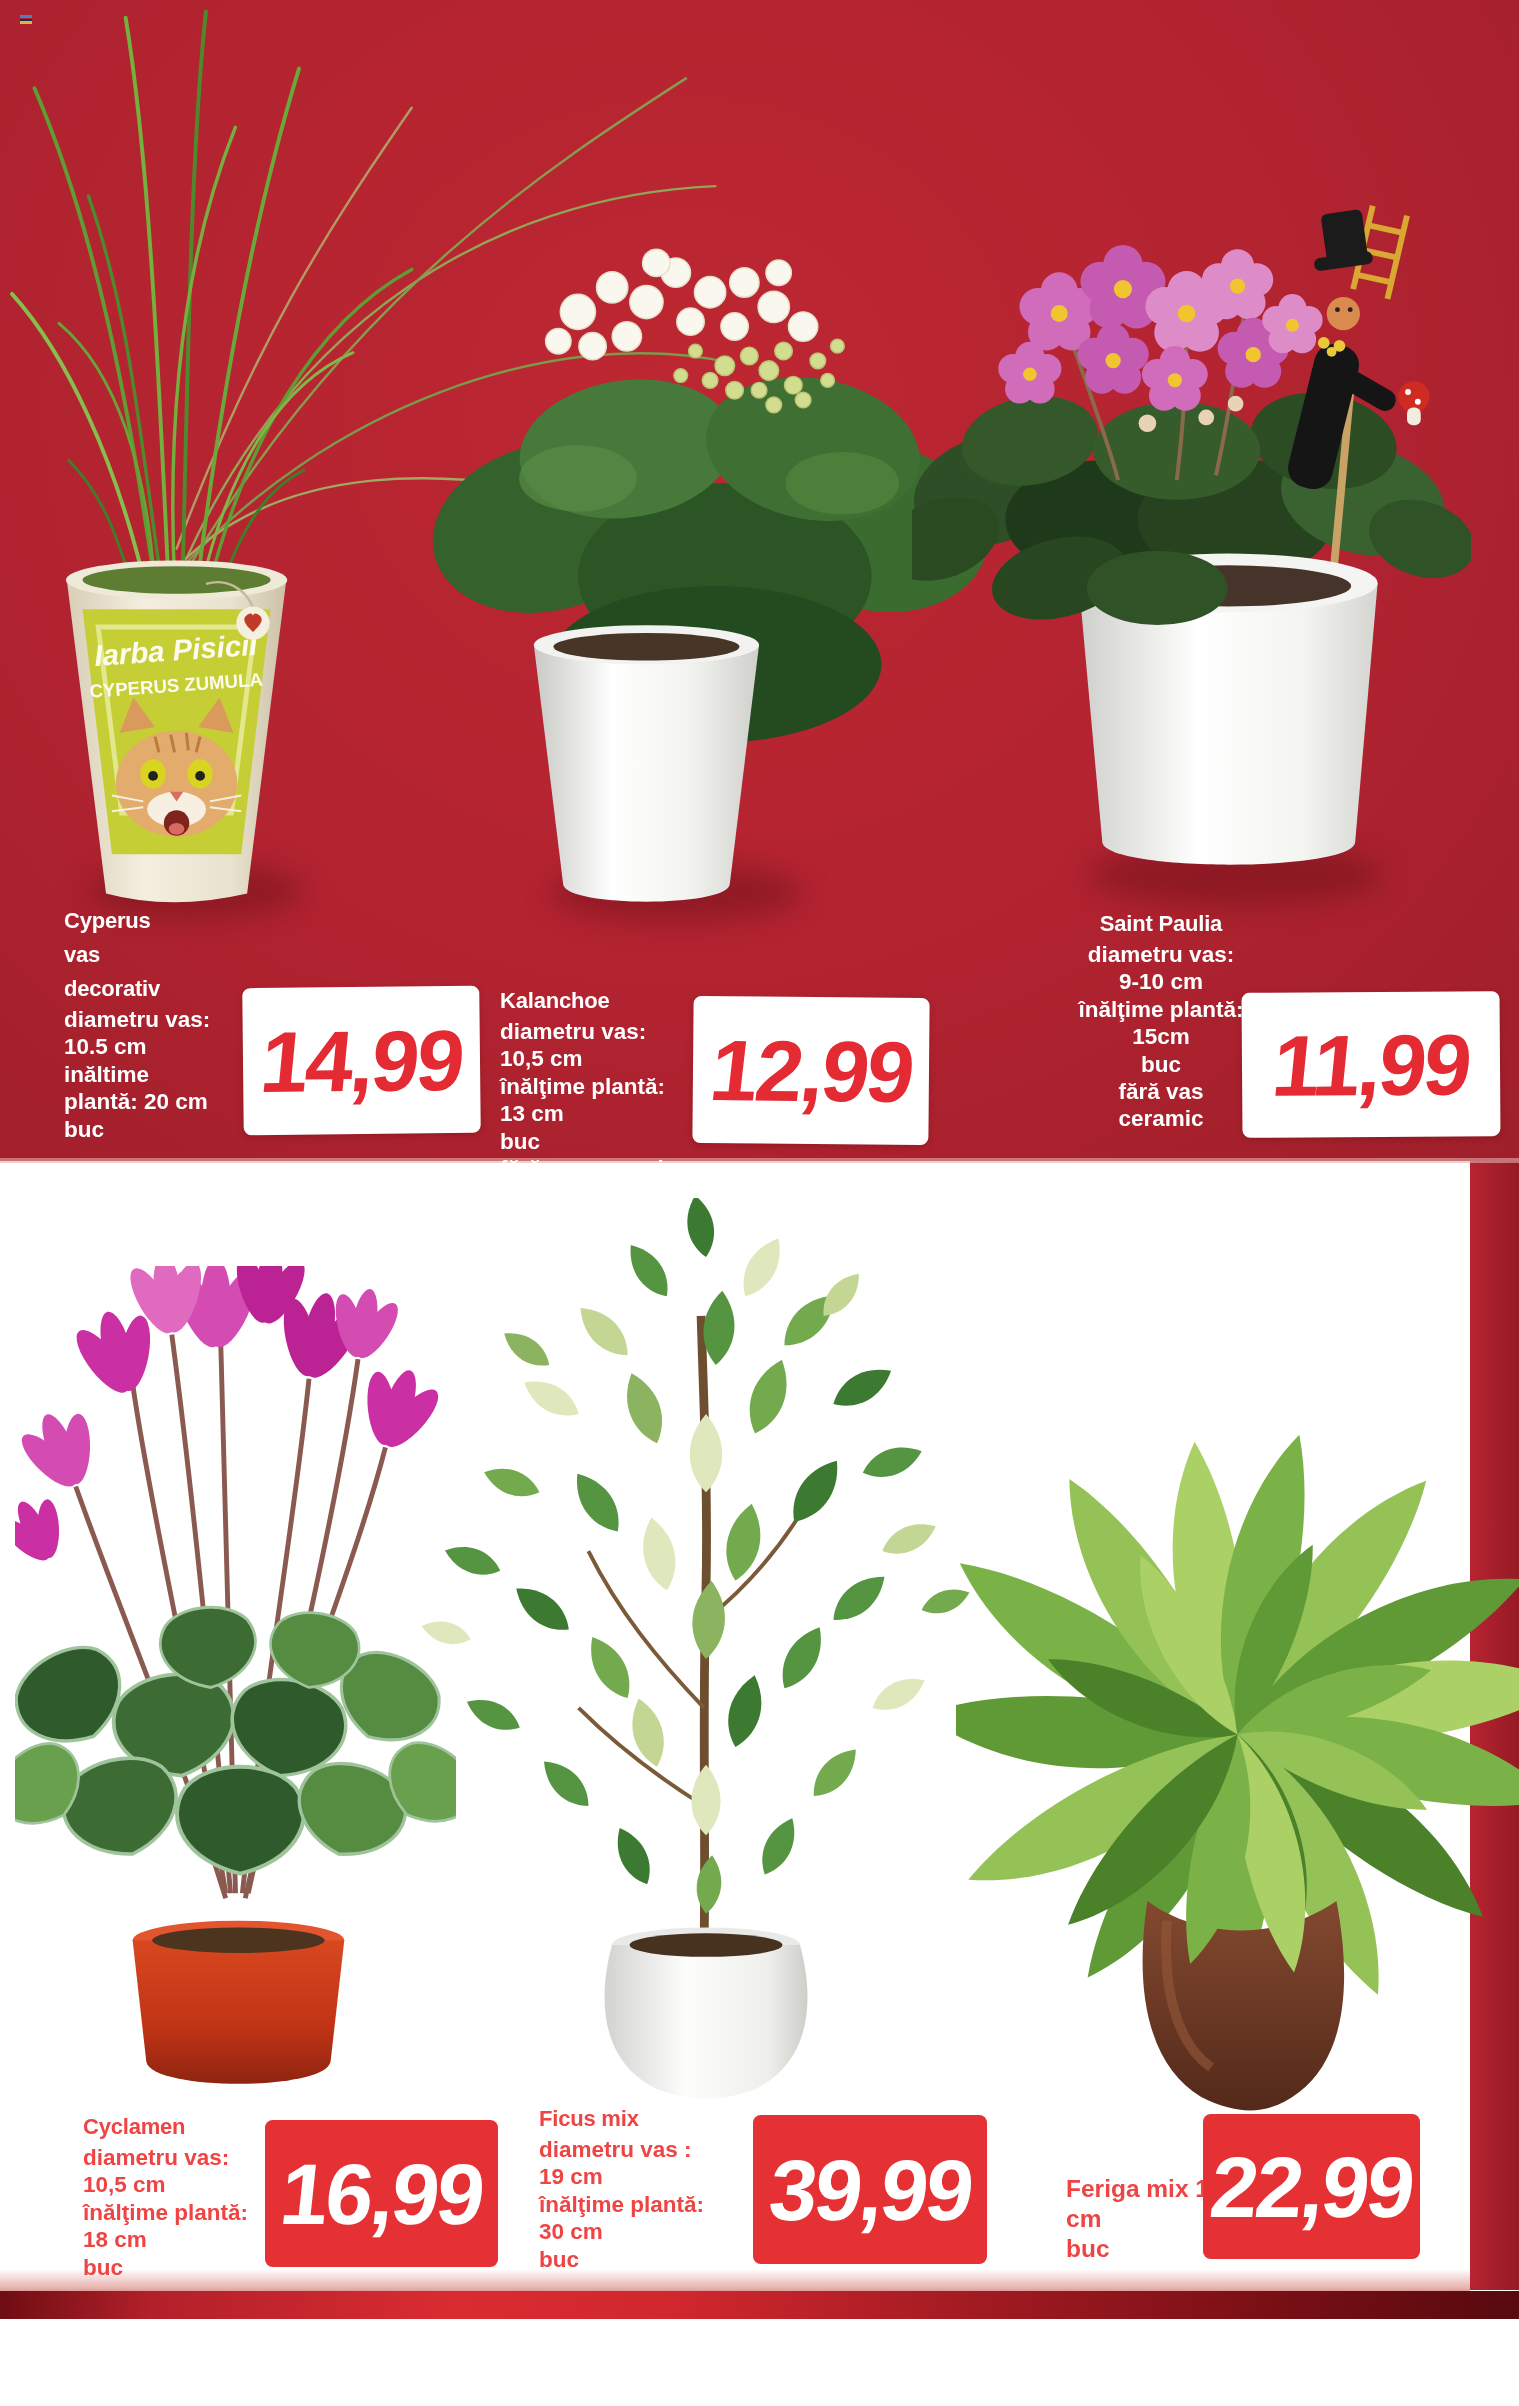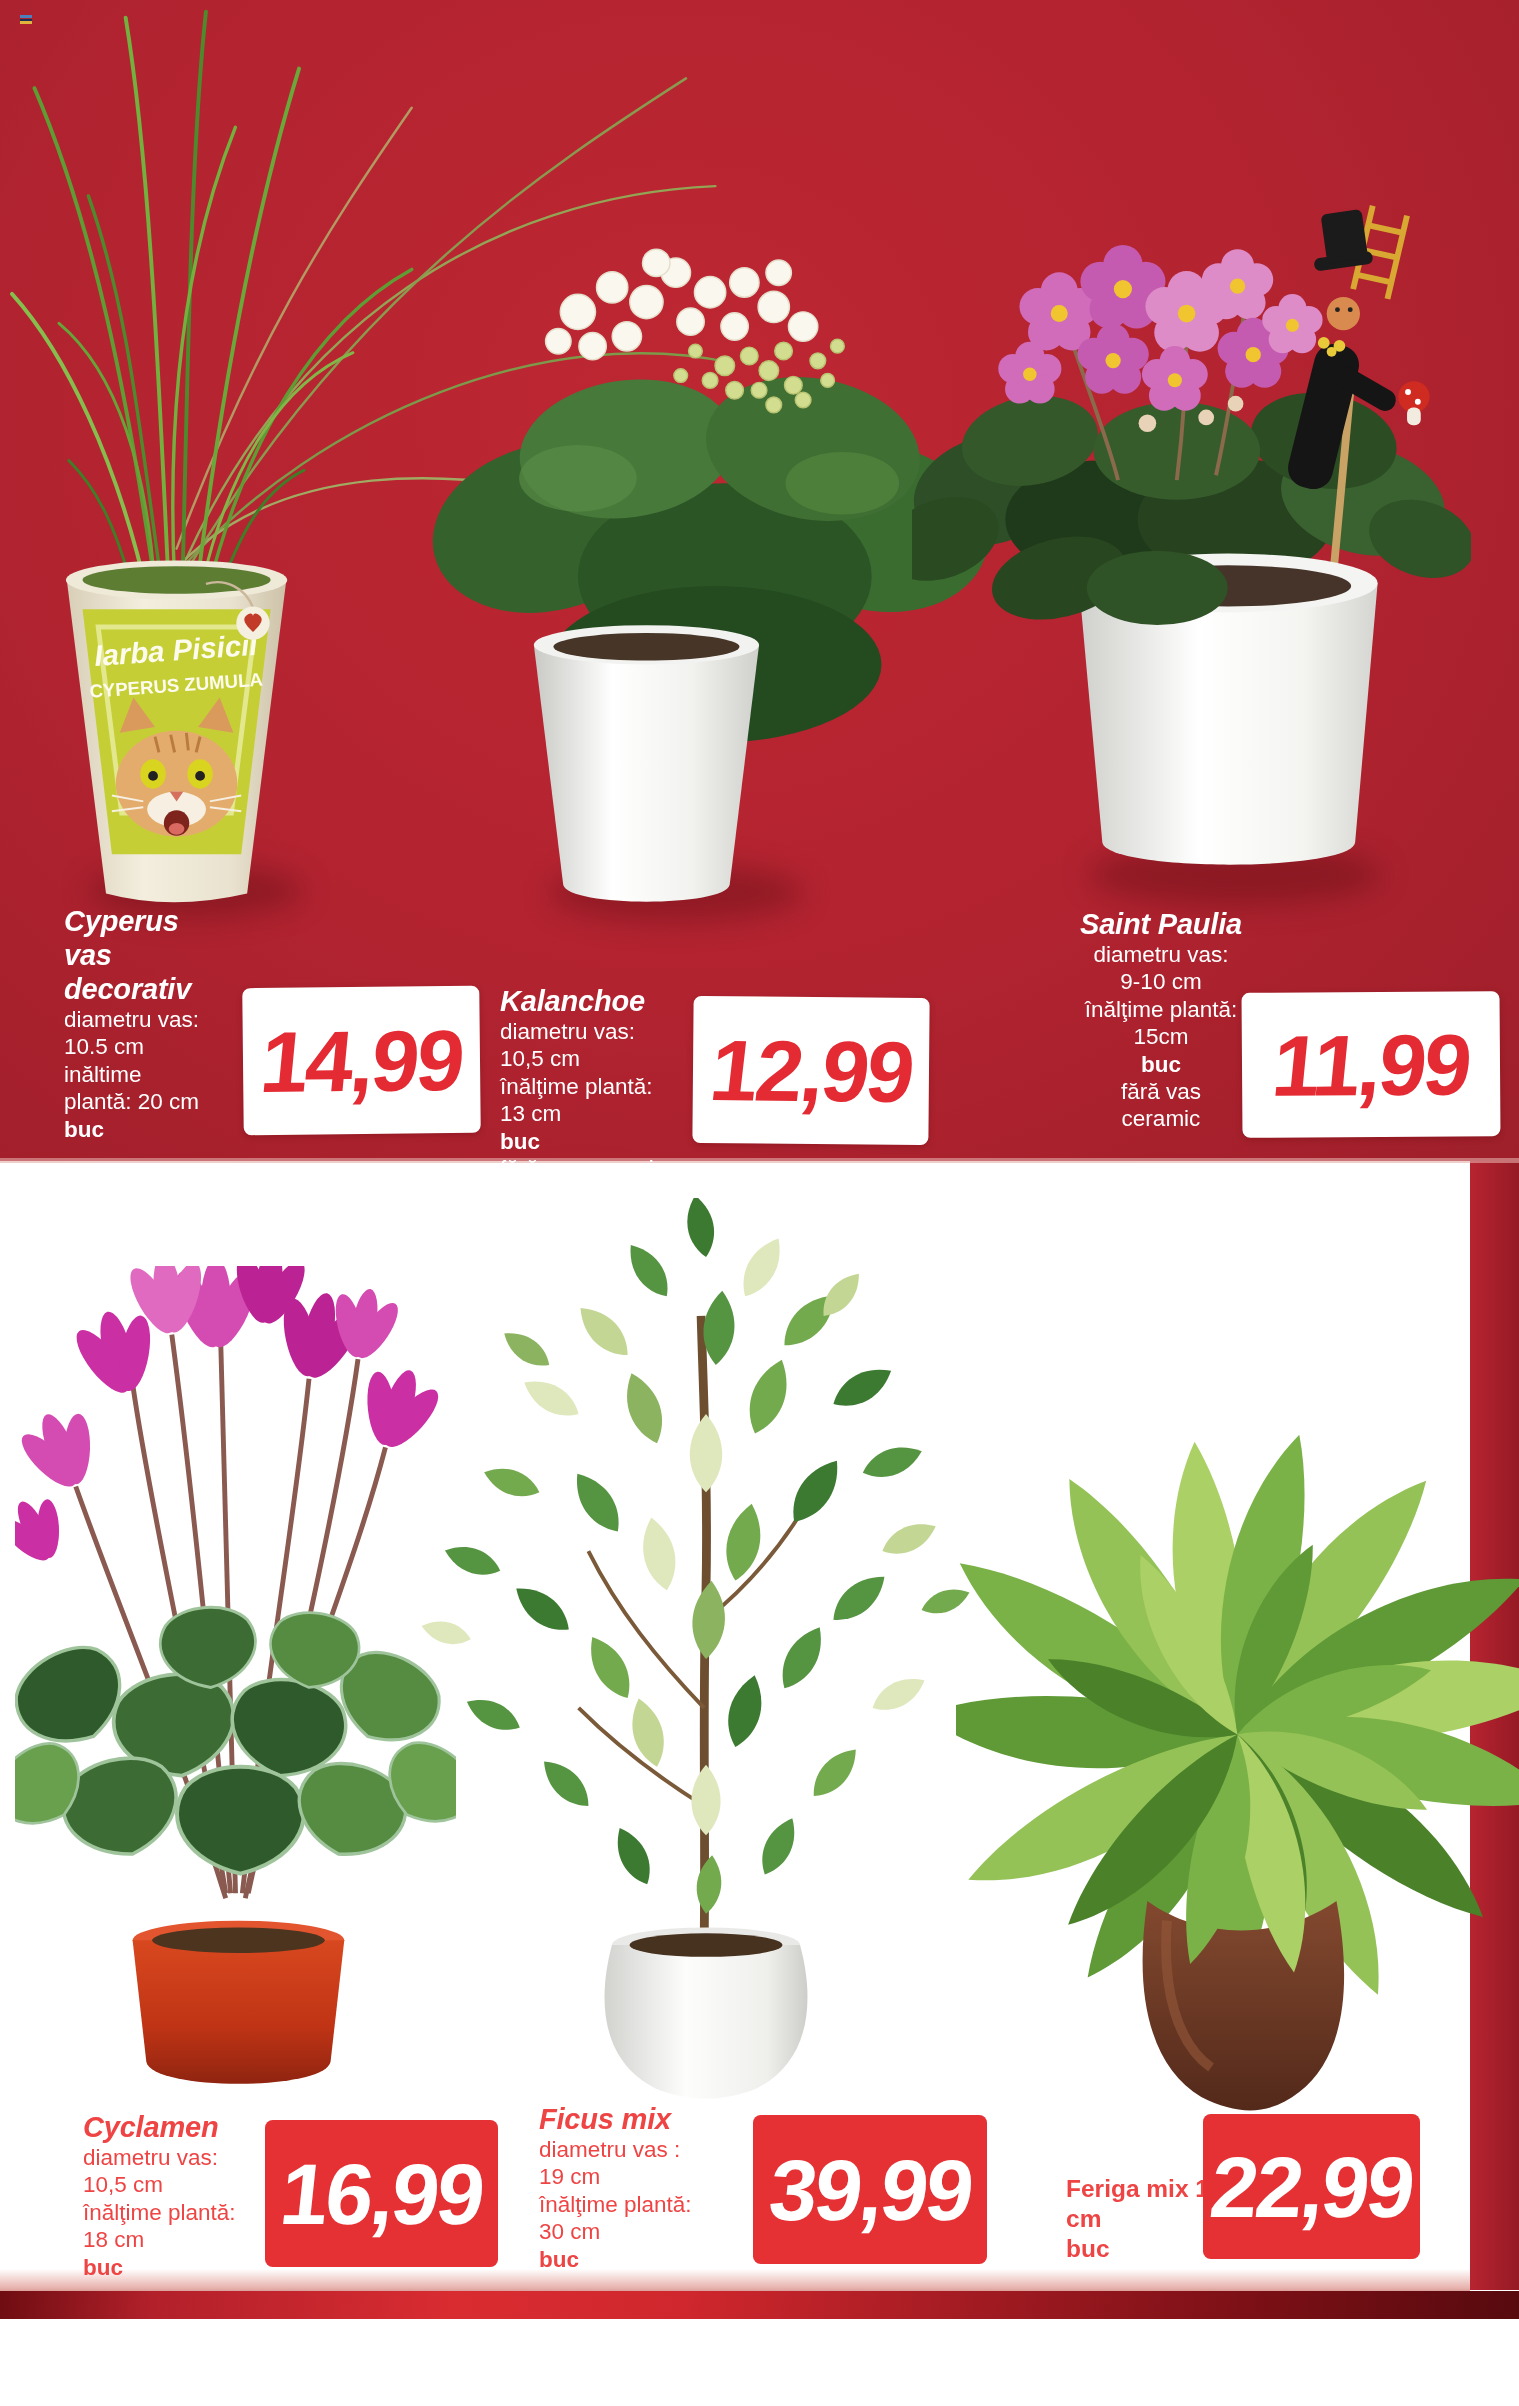--- a/index.html
+++ b/index.html
@@ -21,22 +21,22 @@
   .footer{position:absolute;left:0;top:2319px;width:1519px;height:87px;background:#fff;}
   
   .flag-icon{position:absolute;left:19.6px;top:14.7px;width:12.7px;height:10.8px;}
   .flag-icon .b1{height:2.9px;background:#4d7fbe;}
   .flag-icon .b2{height:2.9px;background:#1e2f55;margin-top:1px;}
   .flag-icon .b3{height:2.9px;background:#dfb33c;margin-top:0px;}
   
   .ptext{position:absolute;z-index:6;}
   .light{color:#ffffff;}
   .dark{color:#ef4444;}
-  .ptitle{font-size:29px;font-weight:bold;line-height:34px;letter-spacing:-0.2px;font-style:italic;}
-  .pline{font-size:22.5px;font-weight:400;line-height:27.4px;}
+  .ptitle{font-size:22px;font-weight:bold;line-height:34px;letter-spacing:-0.2px;}
+  .pline{font-size:22.5px;font-weight:700;line-height:27.4px;}
   .pbold{font-weight:bold;}
   .feriga-line{font-size:24.5px;font-weight:600;line-height:30px;}
   
   .tag{position:absolute;z-index:6;display:flex;align-items:center;justify-content:center;border-radius:7.8px;}
   .tag-white{background:#ffffff;box-shadow:0 2px 5.9px rgba(80,0,5,.25);}
   .tag-red{background:#e53034;}
   .price{font-size:86px;font-weight:bold;letter-spacing:-2.9px;transform:skewX(-6deg);line-height:1;}
   .tag-white .price{color:#e42b33;}
   .tag-red .price{color:#ffffff;}
   

